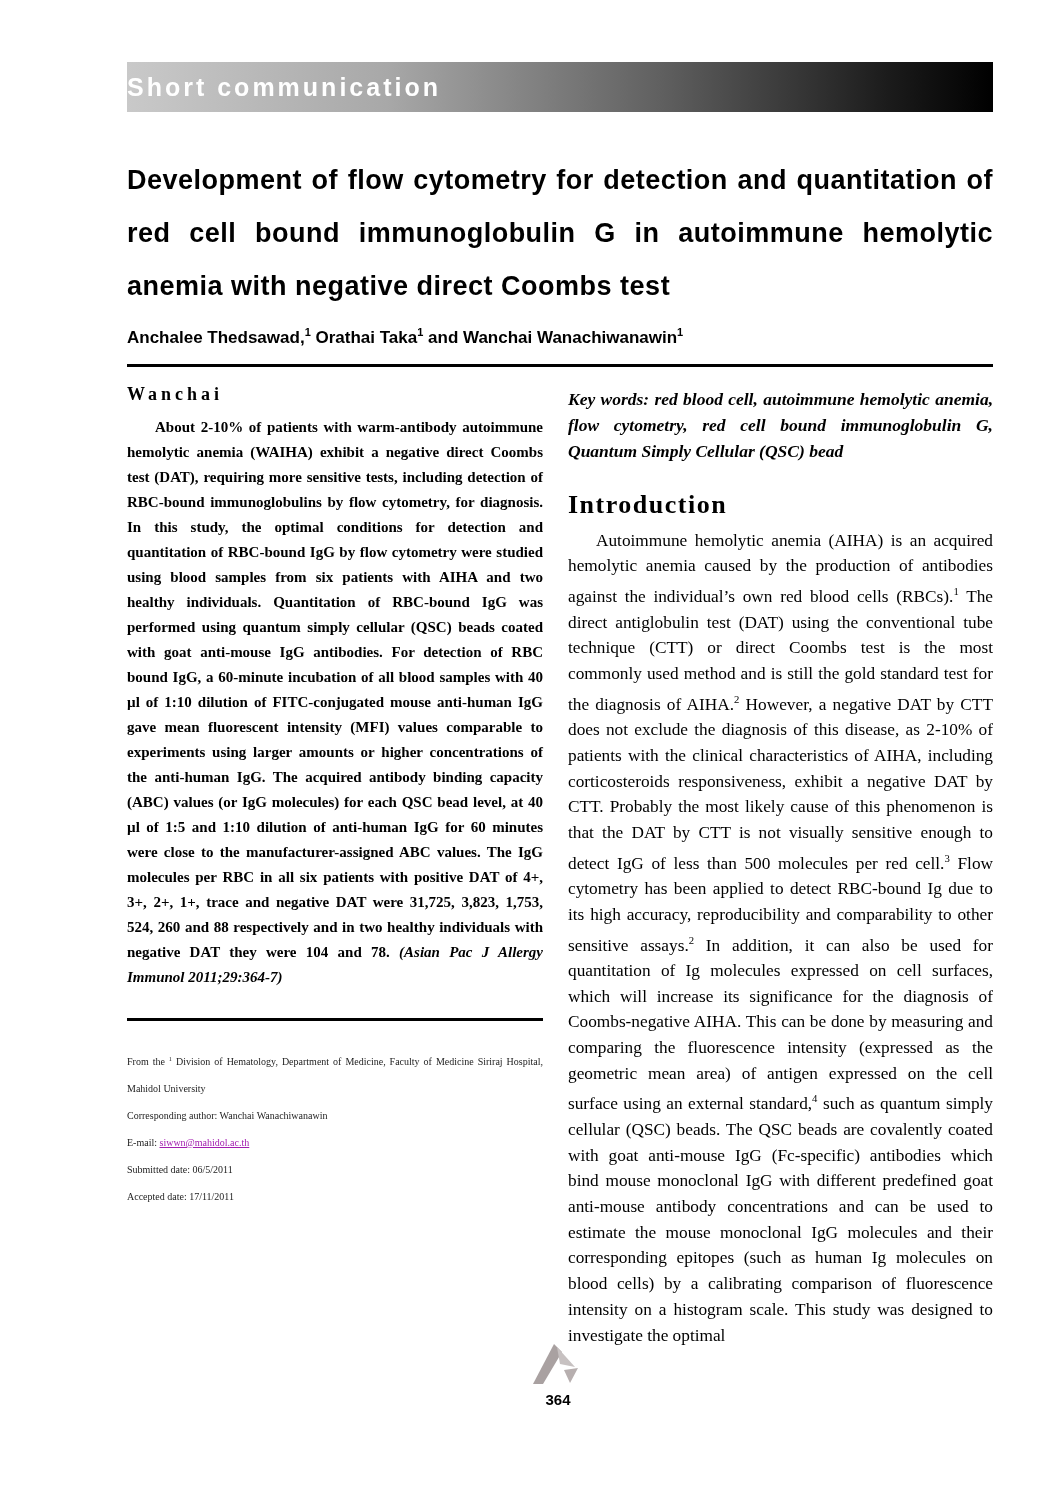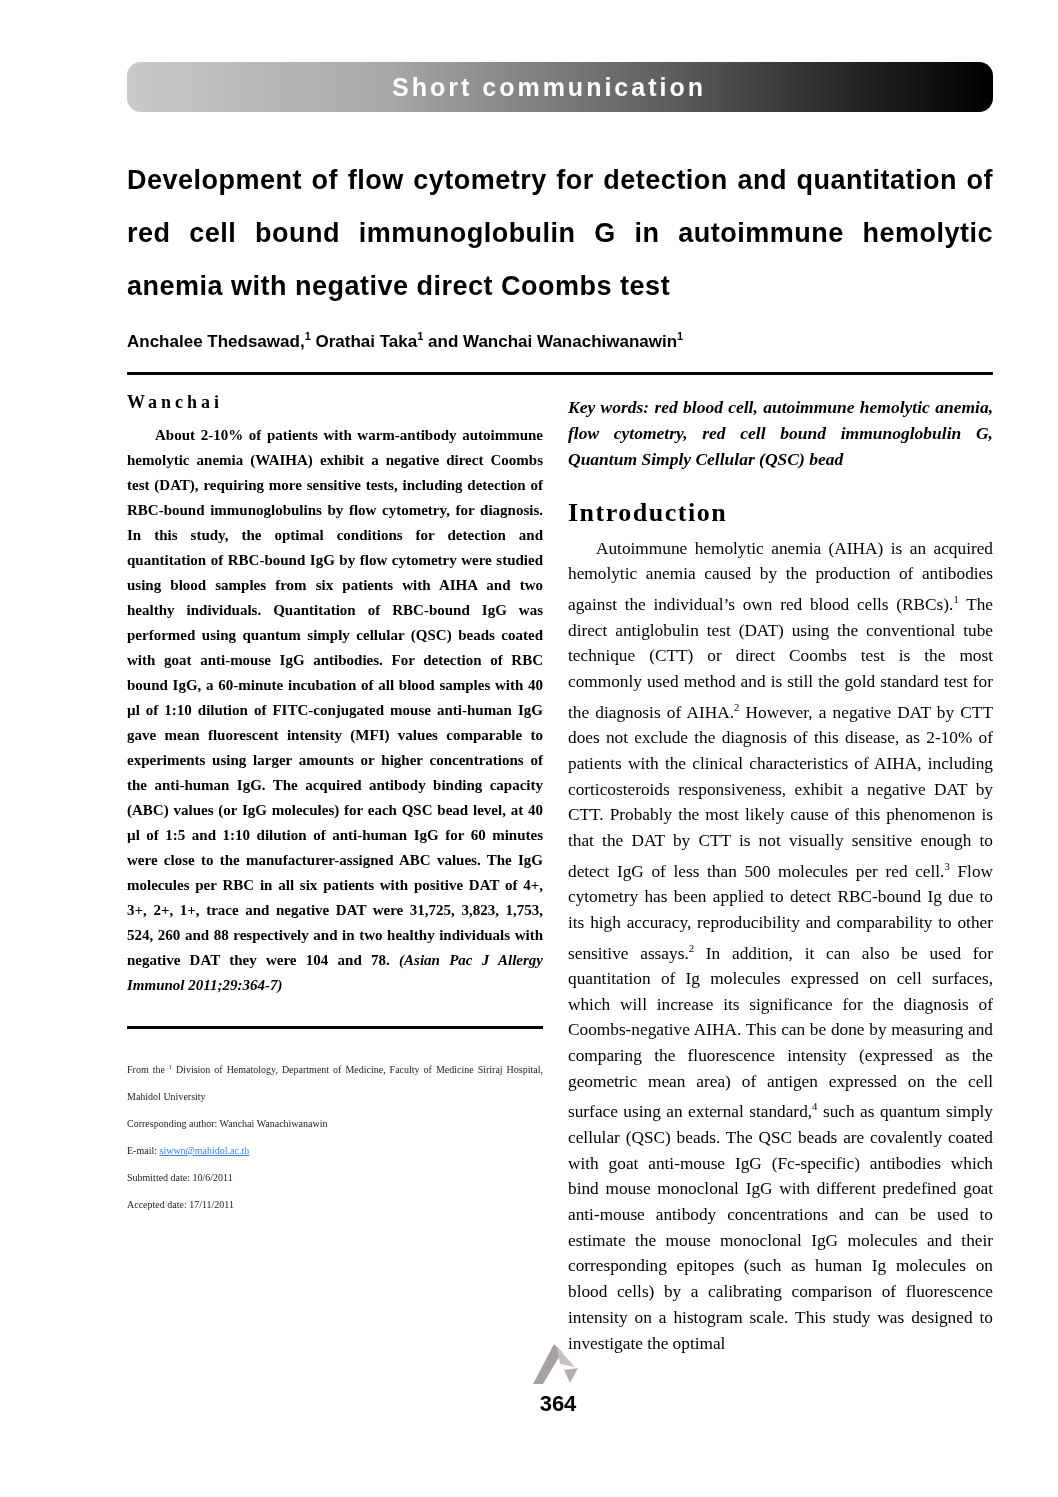--- a/index.html
+++ b/index.html
@@ -20,23 +20,22 @@
   }
   
   .banner {
     margin-top: 62px;
     height: 50px;
     width: 100%;
     box-sizing: border-box;
     background: linear-gradient(90deg, #c9c9c9 0%, #a8a8a8 30%, #5f5f5f 62%, #1b1b1b 88%, #000 100%);
     display: flex;
     align-items: center;
-    justify-content: center;
+    justify-content: flex-start;
     padding-right: 22px;
-    border-radius: 14px;
   }
   .banner-label {
     color: #ffffff;
     font-family: "Liberation Sans", sans-serif;
     font-weight: bold;
     font-size: 25px;
     letter-spacing: 3px;
     white-space: nowrap;
   }
   
@@ -48,21 +47,21 @@
     line-height: 53px;
     letter-spacing: 0.5px;
     text-align: justify;
     text-align-last: left;
   }
   .authors {
     margin: 10px 0 0 0;
     font-family: "Liberation Sans", sans-serif;
     font-weight: bold;
     font-size: 17px;
-    line-height: 26px;
+    line-height: 19px;
   }
   .authors sup { font-size: 11px; }
   .rule-full {
     border: none;
     border-top: 3px solid #000;
     margin: 17px 0 0 0;
   }
   
   .columns {
     display: flex;
@@ -95,21 +94,21 @@
     margin: 28px 0 0 0;
   }
   .footnote {
     margin-top: 24px;
     font-size: 10px;
     line-height: 27px;
     color: #1c1c1c;
   }
   .footnote p { margin: 0; text-align: justify; text-align-last: left; }
   .footnote sup { font-size: 62%; }
-  .email-link { color: #3b82f6; text-decoration: underline; }
+  .email-link { color: #a21caf; text-decoration: underline; }
 
   .keywords {
     margin: 2px 0 0 0;
     font-size: 17.5px;
     font-weight: bold;
     font-style: italic;
     line-height: 26px;
     text-align: justify;
     text-align-last: left;
   }
@@ -134,21 +133,21 @@
     left: 518px;
     top: 1338px;
     width: 80px;
     display: flex;
     flex-direction: column;
     align-items: center;
   }
   .page-number {
     font-family: "Liberation Sans", sans-serif;
     font-weight: bold;
-    font-size: 22px;
+    font-size: 15px;
     margin-top: 1px;
   }
 </style>
 </head>
 <body>
 
 <div class="page">
   <div class="content">
 
     <div class="banner">
@@ -167,21 +166,21 @@
         <h2 class="summary-heading">Wanchai</h2>
 
         <p class="summary-body"><span>About 2-10% of patients with warm-antibody autoimmune hemolytic anemia (WAIHA) exhibit a negative direct Coombs test (DAT), requiring more sensitive tests, including detection of RBC-bound immunoglobulins by flow cytometry, for diagnosis. In this study, the optimal conditions for detection and quantitation of RBC-bound IgG by flow cytometry were studied using blood samples from six patients with AIHA and two healthy individuals. Quantitation of RBC-bound IgG was performed using quantum simply cellular (QSC) beads coated with goat anti-mouse IgG antibodies. For detection of RBC bound IgG, a 60-minute incubation of all blood samples with 40 µl of 1:10 dilution of FITC-conjugated mouse anti-human IgG gave mean fluorescent intensity (MFI) values comparable to experiments using larger amounts or higher concentrations of the anti-human IgG. The acquired antibody binding capacity (ABC) values (or IgG molecules) for each QSC bead level, at 40 µl of 1:5 and 1:10 dilution of anti-human IgG for 60 minutes were close to the manufacturer-assigned ABC values. The IgG molecules per RBC in all six patients with positive DAT of 4+, 3+, 2+, 1+, trace and negative DAT were 31,725, 3,823, 1,753, 524, 260 and 88  respectively and in two healthy individuals with negative DAT they were 104 and 78. </span><span class="citation">(Asian Pac J Allergy Immunol 2011;29:364-7)</span></p>
 
         <hr class="footnote-rule">
 
         <div class="footnote">
           <p>From the <sup>1</sup> Division of Hematology, Department of Medicine, Faculty of Medicine Siriraj Hospital, Mahidol University</p>
           <p>Corresponding author: Wanchai Wanachiwanawin</p>
           <p><span>E-mail: </span><a href="#" class="email-link">siwwn@mahidol.ac.th</a></p>
-          <p>Submitted date: 10/6/2011</p>
+          <p>Submitted date: 06/5/2011</p>
           <p>Accepted date: 17/11/2011</p>
         </div>
       </div>
 
       <div class="col-right">
         <p class="keywords"><span>Key words:</span><span> red blood cell, autoimmune hemolytic anemia, flow cytometry, red cell bound immunoglobulin G, Quantum Simply Cellular (QSC) bead</span></p>
 
         <h2 class="intro-heading">Introduction</h2>
 
         <p class="intro-body">Autoimmune hemolytic anemia (AIHA) is an acquired hemolytic anemia caused by the production of antibodies against the individual’s own red blood cells (RBCs).<sup>1</sup> The direct antiglobulin test (DAT) using the conventional tube technique (CTT) or direct Coombs test is the most commonly used method and is still the gold standard test for the diagnosis of AIHA.<sup>2</sup> However, a negative DAT by CTT does not exclude the diagnosis of this disease, as 2-10% of patients with the clinical characteristics of AIHA, including corticosteroids responsiveness, exhibit a negative DAT by CTT. Probably the most likely cause of this phenomenon is that the DAT by CTT is not visually sensitive enough to detect IgG of less than 500 molecules per red cell.<sup>3</sup> Flow cytometry has been applied to detect RBC-bound Ig due to its high accuracy, reproducibility and comparability to other sensitive assays.<sup>2</sup> In addition, it can also be used for quantitation of Ig molecules expressed on cell surfaces, which will increase its significance for the diagnosis of Coombs-negative AIHA. This can be done by measuring and comparing the fluorescence intensity (expressed as the geometric mean area) of antigen expressed on the cell surface using an external standard,<sup>4</sup> such as quantum simply cellular (QSC) beads. The QSC beads are covalently coated with goat anti-mouse IgG (Fc-specific) antibodies which bind mouse monoclonal IgG with different predefined goat anti-mouse antibody concentrations and can be used to estimate the mouse monoclonal IgG molecules and their corresponding epitopes (such as human Ig molecules on blood cells) by a calibrating comparison of fluorescence intensity on a histogram scale. This study was designed to investigate the optimal</p>

